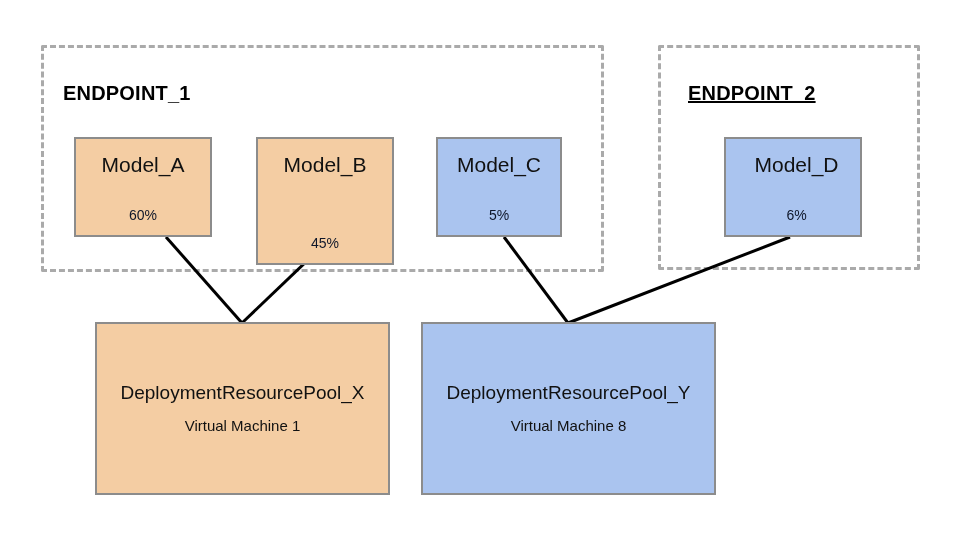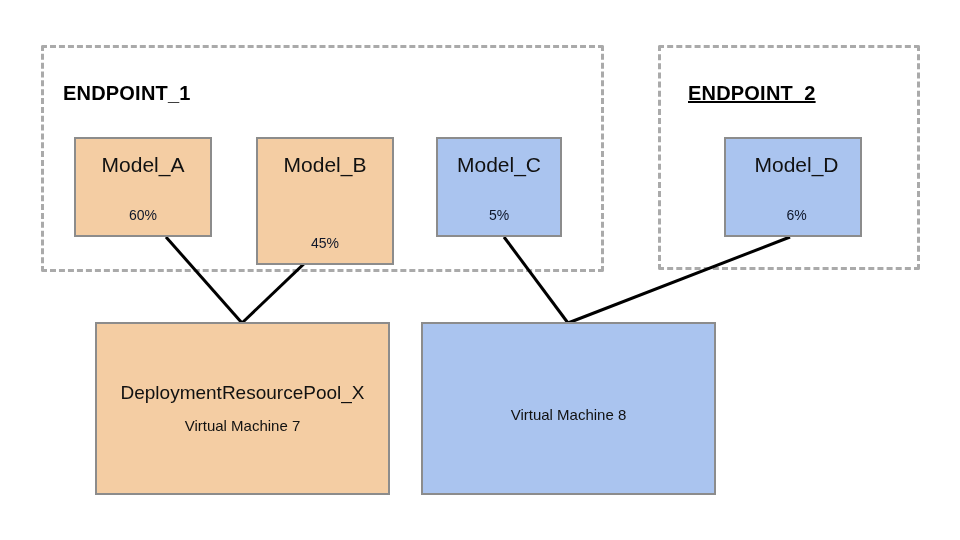--- a/index.html
+++ b/index.html
@@ -142,20 +142,21 @@
     <span class="model-pct">5%</span>
   </div>
 
   <div class="model-box blue" style="left:724px; top:137px; width:138px; height:100px;padding-left:7px;">
     <span class="model-name">Model_D</span>
     <span class="model-pct">6%</span>
   </div>
 
   <div class="pool-box orange" style="left:95px; top:322px; width:295px; height:173px;">
     <span class="pool-name">DeploymentResourcePool_X</span>
-    <span class="pool-sub">Virtual Machine 7</span>
+    <span class="pool-sub">Virtual Machine 1</span>
   </div>
 
   <div class="pool-box blue" style="left:421px; top:322px; width:295px; height:173px;">
+    <span class="pool-name">DeploymentResourcePool_Y</span>
     <span class="pool-sub">Virtual Machine 8</span>
   </div>
 
 </div>
 
 </body></html>

